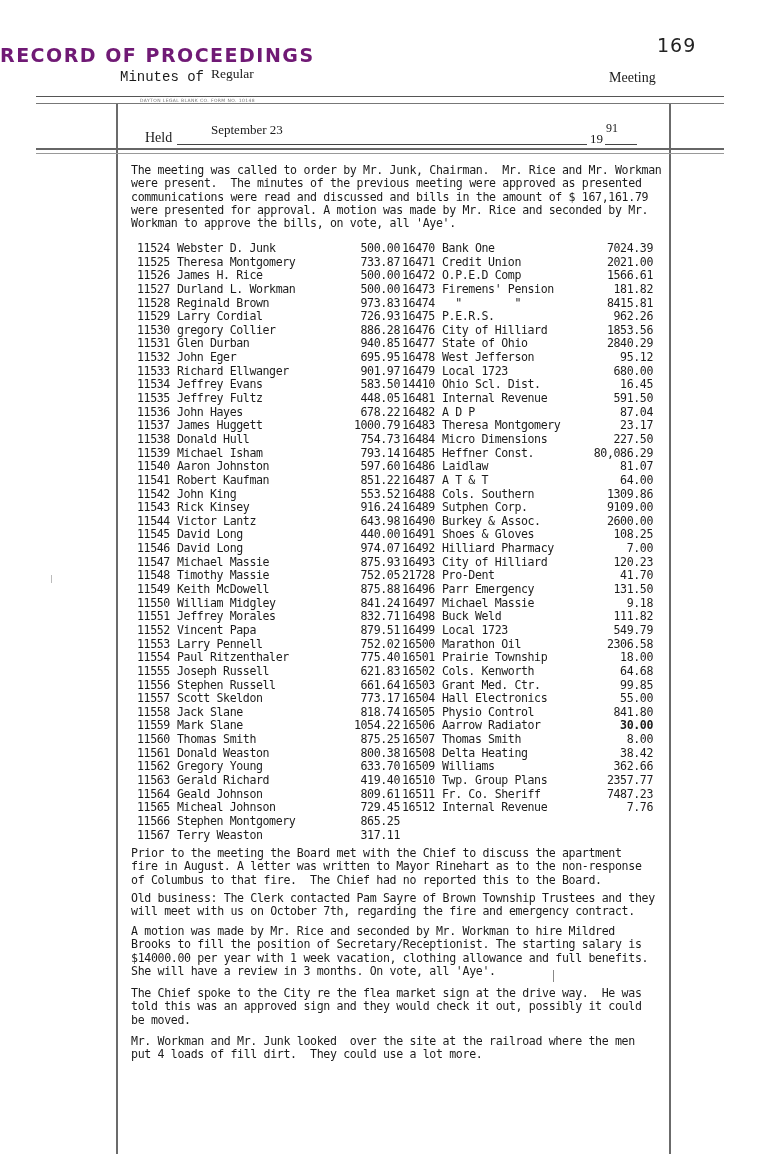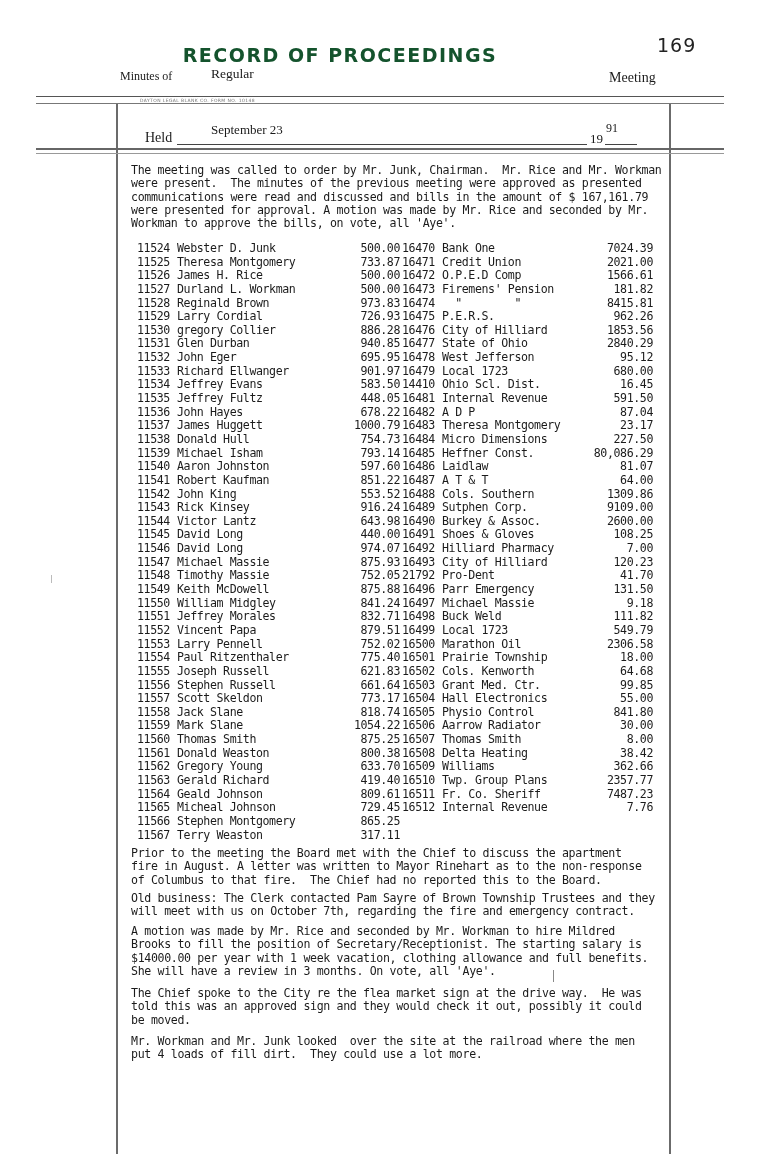--- a/index.html
+++ b/index.html
@@ -7,28 +7,28 @@
       width: 768px; height: 1162px; position: relative; overflow: hidden;
       color: #1a1a1a;
       font-family: "DejaVu Serif", serif;
     }
     .page-number {
       position: absolute; left: 657px; top: 34px;
       font-family: "DejaVu Sans", sans-serif; font-size: 19px; color: #222;
       letter-spacing: 1px;
     }
     .title {
-      position: absolute; left: 0; width: 680px; top: 44px; text-align: center;
+      position: absolute; left: 0; width: 680px; top: 44px; 
       font-family: "DejaVu Sans", sans-serif; font-size: 19px; font-weight: bold;
-      letter-spacing: 1.5px; color: #14532d;
+      letter-spacing: 1.5px; color: #701a75;
     }
     .title span { margin-left: 0px; }
     .minutes-of {
       position: absolute; left: 120px; top: 69px;
-      font-family: Liberation Serif, serif; font-size: 12px;
+      font-family: Liberation Mono, monospace; font-size: 14px;
     }
     .meeting-type {
       position: absolute; left: 211px; top: 66px;
       font-family: "Liberation Serif", serif; font-size: 13.5px;
     }
     .meeting-label {
       position: absolute; left: 609px; top: 70px;
       font-family: "Liberation Serif", serif; font-size: 14px;
     }
     .rule { position: absolute; background: #555; }
@@ -451,21 +451,21 @@
         <span class="num" style="white-space: pre;">16492</span>
         <span class="payee" style="white-space: pre;">Hilliard Pharmacy</span>
         <span class="amt" style="white-space: pre;">7.00</span>
       </div>
       <div class="ledger-row">
         <span class="num" style="white-space: pre;">16493</span>
         <span class="payee" style="white-space: pre;">City of Hilliard</span>
         <span class="amt" style="white-space: pre;">120.23</span>
       </div>
       <div class="ledger-row">
-        <span class="num" style="white-space: pre;">21792</span>
+        <span class="num" style="white-space: pre;">21728</span>
         <span class="payee" style="white-space: pre;">Pro-Dent</span>
         <span class="amt" style="white-space: pre;">41.70</span>
       </div>
       <div class="ledger-row">
         <span class="num" style="white-space: pre;">16496</span>
         <span class="payee" style="white-space: pre;">Parr Emergency</span>
         <span class="amt" style="white-space: pre;">131.50</span>
       </div>
       <div class="ledger-row">
         <span class="num" style="white-space: pre;">16497</span>
@@ -508,21 +508,21 @@
         <span class="amt" style="white-space: pre;">55.00</span>
       </div>
       <div class="ledger-row">
         <span class="num" style="white-space: pre;">16505</span>
         <span class="payee" style="white-space: pre;">Physio Control</span>
         <span class="amt" style="white-space: pre;">841.80</span>
       </div>
       <div class="ledger-row">
         <span class="num" style="white-space: pre;">16506</span>
         <span class="payee" style="white-space: pre;">Aarrow Radiator</span>
-        <span class="amt" style="white-space: pre;">30.00</span>
+        <span class="amt" style="white-space: pre; font-weight: bold;">30.00</span>
       </div>
       <div class="ledger-row">
         <span class="num" style="white-space: pre;">16507</span>
         <span class="payee" style="white-space: pre;">Thomas Smith</span>
         <span class="amt" style="white-space: pre;">8.00</span>
       </div>
       <div class="ledger-row">
         <span class="num" style="white-space: pre;">16508</span>
         <span class="payee" style="white-space: pre;">Delta Heating</span>
         <span class="amt" style="white-space: pre;">38.42</span>

